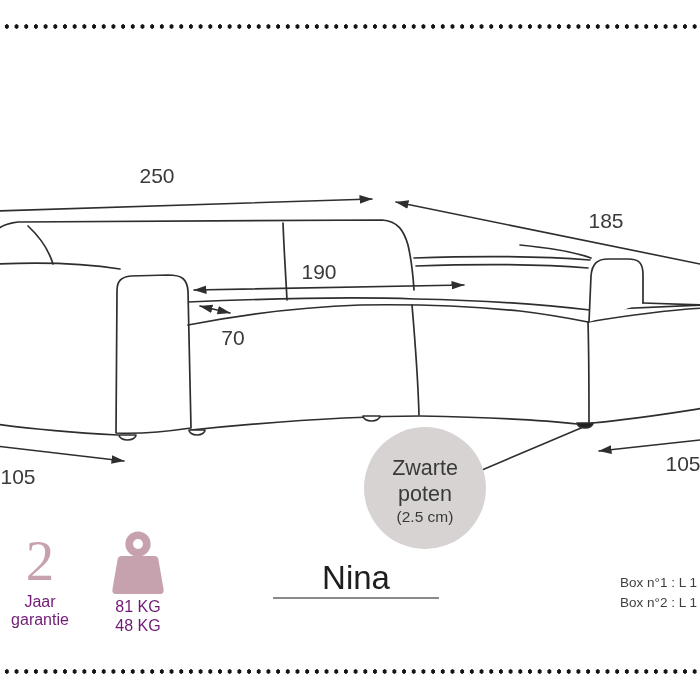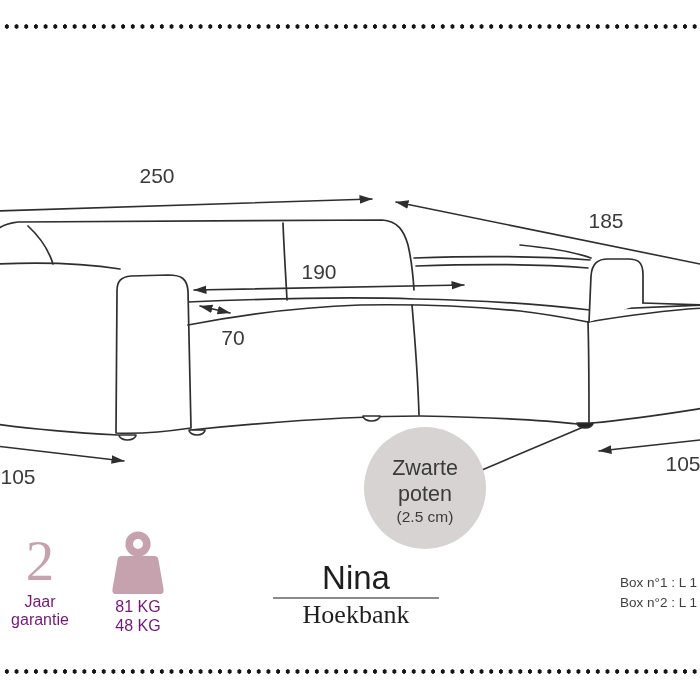--- a/index.html
+++ b/index.html
@@ -117,19 +117,18 @@
     <circle cx="36" cy="15" r="8.8" fill="none" stroke="#c6a2ae" stroke-width="7.6"></circle>
     <path fill="#c6a2ae" stroke="none" d="M 20 27 L 52 27 C 55 27 56 28 56.5 31 L 61.5 60 C 62 63.5 61 65 58 65 L 14 65 C 11 65 10 63.5 10.5 60 L 15.5 31 C 16 28 17 27 20 27 Z"></path>
   </svg>
   <div class="plabel kg1">81 KG</div>
   <div class="plabel kg2">48 KG</div>
 </div>
 
 <div id="product" class="footer-block">
   <div class="name">Nina</div>
   <div class="rule"></div>
-  <div class="category">Hoekbank</div>
 </div>
 
 <div id="boxes">
   <div>Box n°1 : L 1</div>
   <div>Box n°2 : L 1</div>
 </div>
 
 </body></html>

